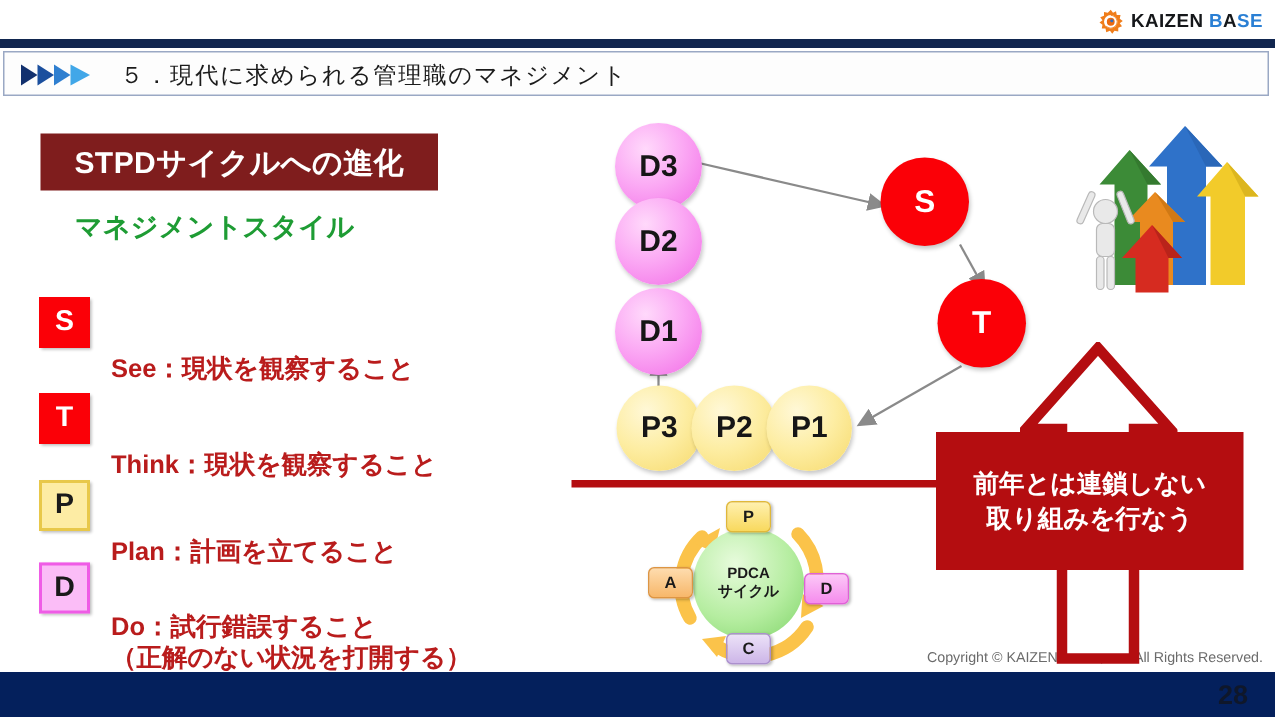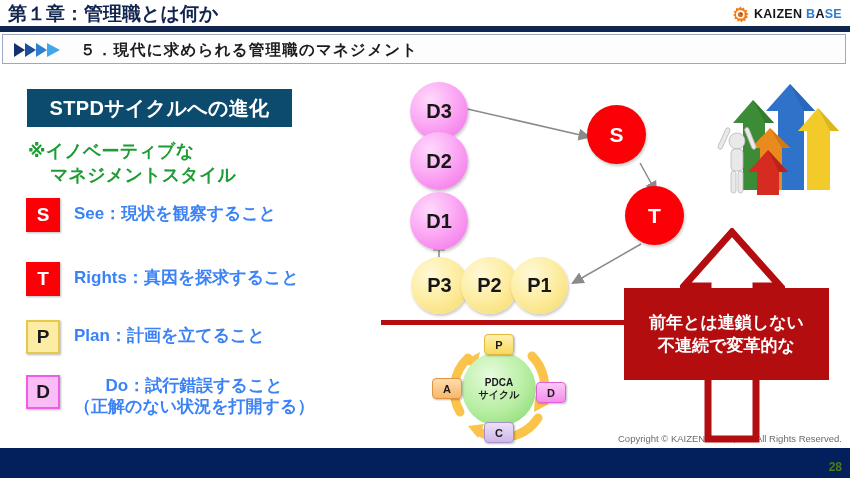--- a/index.html
+++ b/index.html
@@ -73,32 +73,32 @@
   }
   .chevrons {
     position: absolute;
     left: 14px; top: 42px;
     width: 56px; height: 16px;
   }
   .subtitle-text {
     position: absolute;
     left: 80px; top: 40px;
     font-size: 15.5px;
-    font-weight: bold;
+    font-weight: normal;
     color: #1b1b1b;
     letter-spacing: 1.2px;
     white-space: nowrap;
   }
 
   
   .green-box {
     position: absolute;
     left: 27px; top: 89px;
     width: 265px; height: 38px;
-    background: #0c4a6e;
+    background: #7f1d1d;
     display: flex;
     align-items: center;
     justify-content: center;
   }
   .green-box span {
     color: #ffffff;
     font-size: 20px;
     font-weight: bold;
     letter-spacing: 0.3px;
   }
@@ -130,24 +130,25 @@
     box-shadow: 1px 1px 2px rgba(0,0,0,0.28);
   }
   .badge.red    { background: #fb0007; color: #ffffff; }
   .badge.yellow { background: #fdeca4; color: #1a1a1a; border: 2px solid #e8c84a; }
   .badge.pink   { background: #fbbdf7; color: #1a1a1a; border: 2px solid #ef5ce6; }
 
   .item-label {
     margin-left: 14px;
     font-size: 17px;
     font-weight: bold;
-    color: #3b82f6;
+    color: #b91c1c;
     line-height: 21px;
     padding-top: 5px;
     white-space: pre;
+    margin-top: 32px;
   }
 
   
   .circ {
     position: absolute;
     border-radius: 50%;
     display: flex;
     align-items: center;
     justify-content: center;
     font-weight: bold;
@@ -228,33 +229,32 @@
     white-space: nowrap;
   }
   .footer-bar {
     position: absolute;
     left: 0; bottom: 0;
     width: 850px; height: 30px;
     background: #04205c;
   }
   .page-no {
     position: absolute;
-    right: 8px; bottom: 4px;
-    color: #4d7c0f;
-    font-size: 12px;
+    right: 18px; bottom: 4px;
+    color: #0f172a;
+    font-size: 18px;
     font-weight: bold;
   }
 </style>
 </head>
 <body>
 
 <div id="slide">
 
   <div class="title-area">
-    <div class="chapter-title">第１章：管理職とは何か</div>
 
     <div class="logo">
       <div class="logo-gear">
         <svg width="17" height="17" viewBox="0 0 34 34">
           <g>
             <path d="M17 1 L20 5 L24 3 L25 8 L30 8 L29 13 L33 16 L29 19 L32 23 L27 25 L27 30 L22 29 L19 33 L16 29 L11 31 L10 26 L5 26 L6 21 L2 18 L6 15 L3 11 L8 9 L8 4 L13 5 Z" fill="#f07d1a"></path>
             <circle cx="17" cy="17" r="9" fill="#ffffff"></circle>
             <path d="M17 8 a9 9 0 1 1 -6.4 15.3 L17 17 Z" fill="#f07d1a"></path>
             <circle cx="17" cy="17" r="8" fill="#ffffff"></circle>
             <circle cx="17" cy="17" r="5.2" fill="#e96a12"></circle>
@@ -279,42 +279,41 @@
     </svg>
   </div>
 
   <div class="subtitle-text">５．現代に求められる管理職のマネジメント</div>
 
   <div class="green-box">
     <span>STPDサイクルへの進化</span>
   </div>
 
   <div class="green-note">
-    <span>※イノベーティブな</span>
     <span class="l2">マネジメントスタイル</span>
   </div>
 
   <div class="item" style="left:26px; top:198px;">
     <div class="badge red">S</div>
     <div class="item-label">See：現状を観察すること</div>
   </div>
 
   <div class="item" style="left:26px; top:262px;">
     <div class="badge red">T</div>
-    <div class="item-label">Rights：真因を探求すること</div>
+    <div class="item-label">Think：現状を観察すること</div>
   </div>
 
   <div class="item" style="left:26px; top:320px;">
     <div class="badge yellow">P</div>
     <div class="item-label">Plan：計画を立てること</div>
   </div>
 
   <div class="item" style="left:26px; top:375px;">
     <div class="badge pink">D</div>
-    <div class="item-label" style="padding-top:0px;text-align:center;">Do：試行錯誤すること
+    <div class="item-label" style="padding-top:0px;">Do：試行錯誤すること
 （正解のない状況を打開する）</div>
   </div>
 
   <svg style="position:absolute; left:0; top:0; width:850px; height:478px; z-index:1;">
     <defs>
       <marker id="ah" markerWidth="9" markerHeight="9" refX="7" refY="4.5" orient="auto">
         <polygon points="0,0.5 8.5,4.5 0,8.5" fill="#8a8a8a"></polygon>
       </marker>
     </defs>
     <line x1="463" y1="108" x2="589" y2="137" stroke="#8a8a8a" stroke-width="1.5" marker-end="url(#ah)"></line>
@@ -354,21 +353,21 @@
     <div class="pdca-node c">C</div>
     <div class="pdca-node a">A</div>
   </div>
 
   <svg style="position:absolute; left:680px; top:228px; z-index:3;" width="105" height="215" viewBox="0 0 105 215">
     <polygon points="52,4 100,58 76,58 76,211 28,211 28,58 4,58" fill="#ffffff" stroke="#b40d10" stroke-width="7" stroke-linejoin="miter"></polygon>
   </svg>
 
   <div class="banner">
     <span>前年とは連鎖しない</span>
-    <span>不連続で変革的な</span>
+    <span>取り組みを行なう</span>
   </div>
 
   <svg style="position:absolute; left:712px; top:78px;" width="128" height="125" viewBox="0 0 128 125">
 
     <polygon points="78,6 103,33 92,33 92,112 66,112 66,33 54,33" fill="#2f72c9"></polygon>
     <polygon points="92,33 103,33 78,6" fill="#2a67b8"></polygon>
 
     <polygon points="106,30 127,53 118,53 118,112 95,112 95,53 86,53" fill="#f2cb2a"></polygon>
     <polygon points="118,53 127,53 106,30" fill="#dcb61f"></polygon>
 

